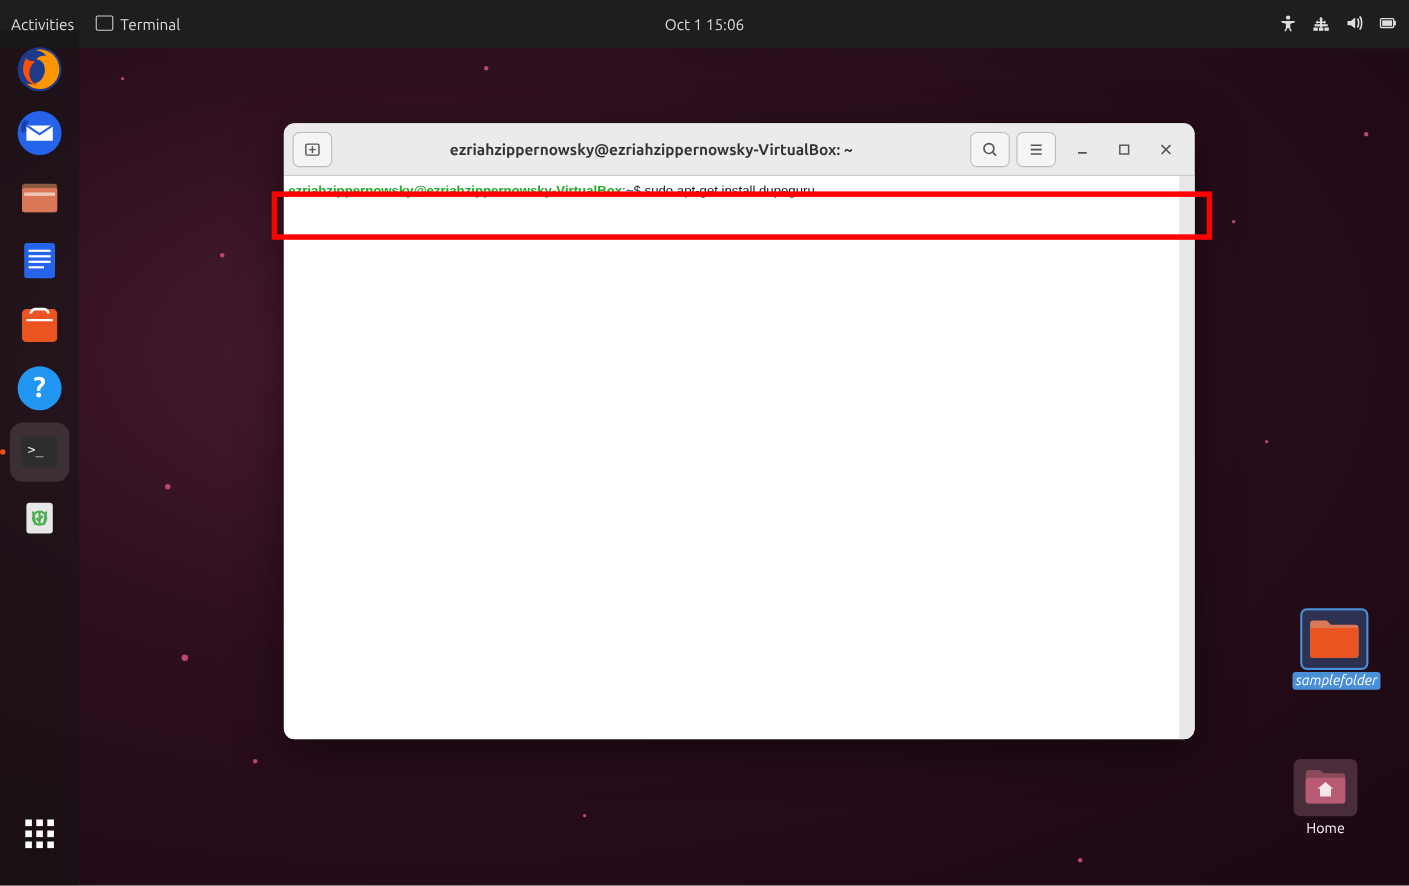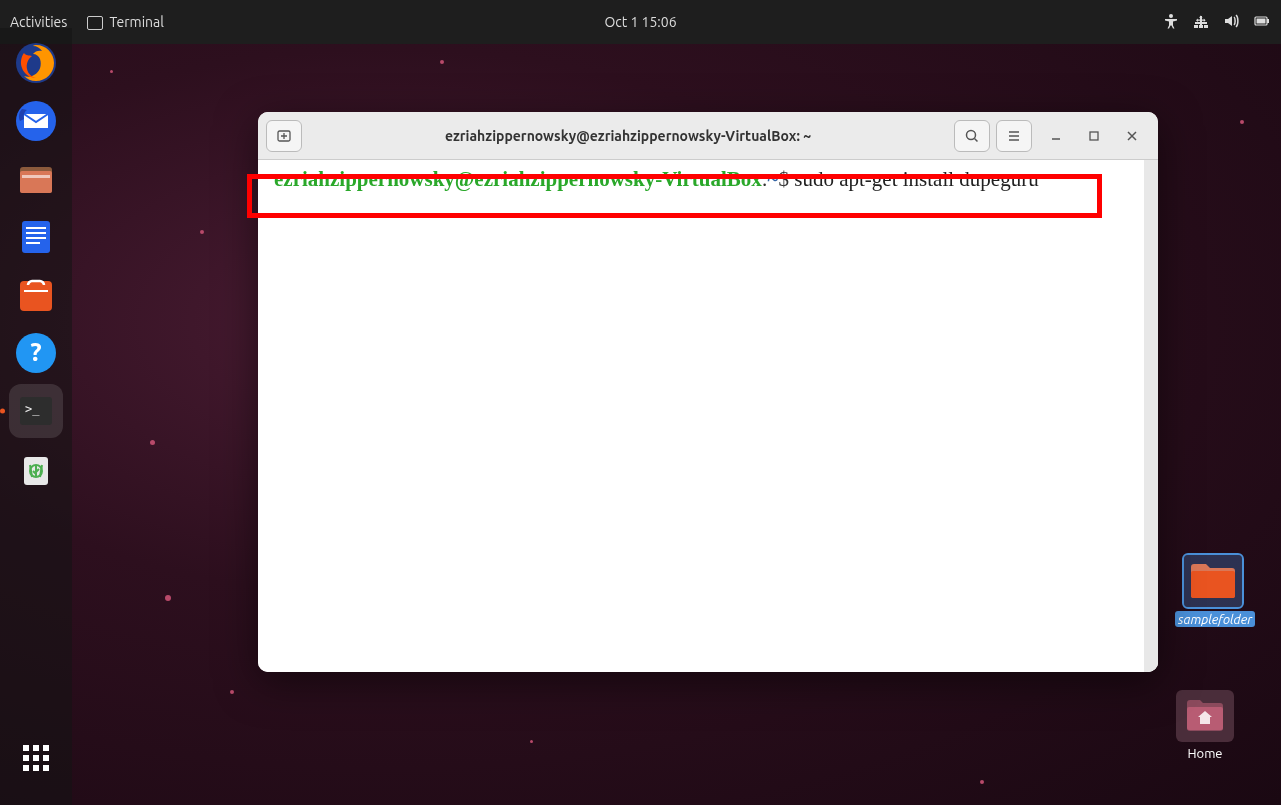--- a/index.html
+++ b/index.html
@@ -21,21 +21,21 @@
       display: flex;
       align-items: center;
       color: #ddd;
       font-size: 14px;
       padding: 0 10px;
       position: relative;
     }
     .top-panel .left { display: flex; align-items: center; gap: 20px; }
     .top-panel .center { position: absolute; left: 50%; transform: translateX(-50%); }
     .top-panel .right { margin-left: auto; display: flex; align-items: center; gap: 14px; }
-    .top-panel .app-indicator { display: flex; align-items: flex-end; gap: 6px; }
+    .top-panel .app-indicator { display: flex; align-items: flex-start; gap: 6px; }
     .top-panel .app-indicator .icon-box { width: 16px; height: 14px; border: 1.5px solid #ccc; border-radius: 2px; position: relative; }
     .top-panel svg { fill: #ddd; }
     
     
     .dock {
       position: absolute;
       left: 0;
       top: 28px;
       bottom: 0;
       width: 72px;
@@ -104,21 +104,21 @@
     }
     .desktop-icon.selected { }
     .desktop-icon.selected .icon-img { outline: 2px solid #4a90d9; background: rgba(74,144,217,0.3); border-radius:4px;}
     .desktop-icon.selected .label { background: #4a90d9; border-radius: 3px; padding: 1px 3px; display:inline-block;}
     
     
     .terminal-window {
       position: absolute;
       left: 258px;
       top: 112px;
-      width: 900px;
+      width: 828px;
       height: 560px;
       background: #fff;
       border-radius: 10px;
       box-shadow: 0 10px 40px rgba(0,0,0,0.5);
       display: flex;
       flex-direction: column;
       overflow: hidden;
     }
     .titlebar {
       height: 48px;
@@ -140,23 +140,23 @@
       justify-content: center;
       cursor: pointer;
     }
     .tb-title { flex: 1; text-align: center; font-weight: 600; font-size: 14px; color: #333; }
     .win-controls { display: flex; gap: 18px; margin-left: 8px; margin-right:8px;}
     .win-ctrl { width: 20px; height: 20px; display:flex;align-items:center;justify-content:center;cursor:pointer;color:#555;}
     
     .terminal-body {
       flex: 1;
       background: #fff;
-      font-family: Liberation Serif, serif;
-      font-size: 21px;
-      padding: 4px 16px;
+      font-family: Liberation Sans, sans-serif;
+      font-size: 12px;
+      padding: 4px 4px;
       position: relative;
       line-height: 1.5;
     }
     .term-line { white-space: pre; }
     .prompt-user { color: #2aa82a; font-weight: bold; }
     .prompt-path { color: #3465a4; font-weight: bold; }
     .prompt-dollar { color: #333; }
     .cmd-text { color: #222; }
     .scrollbar {
       position: absolute;

